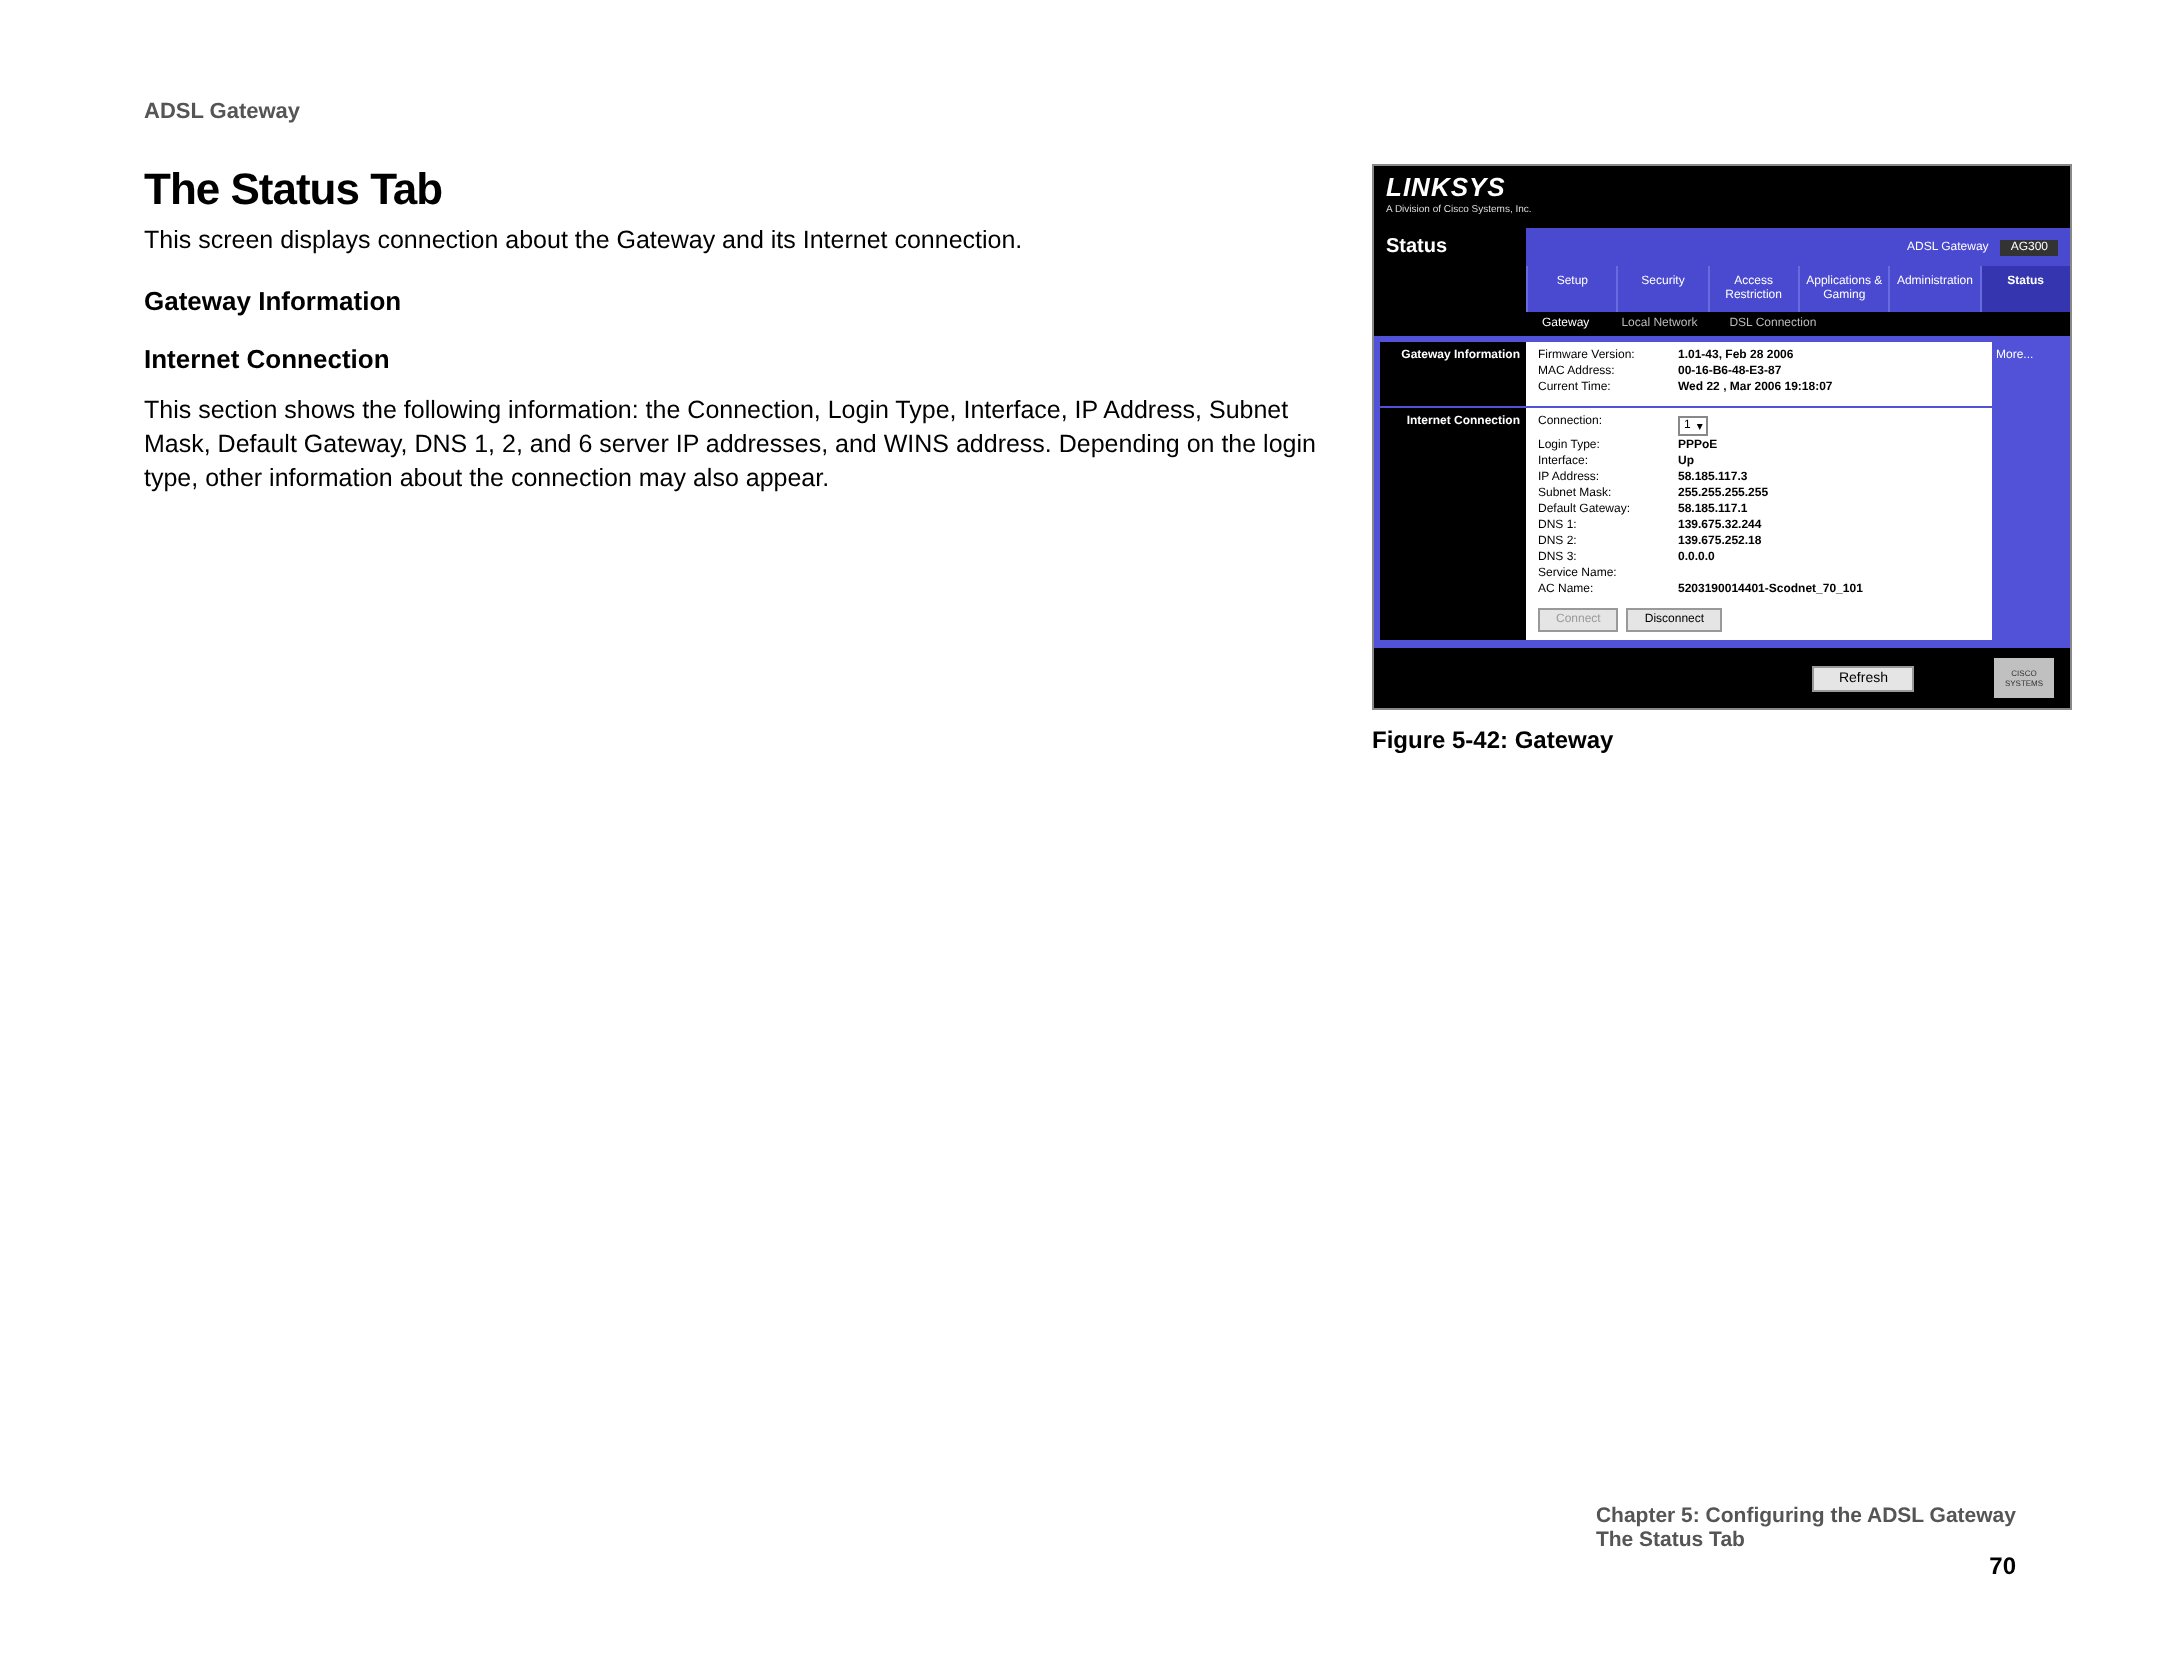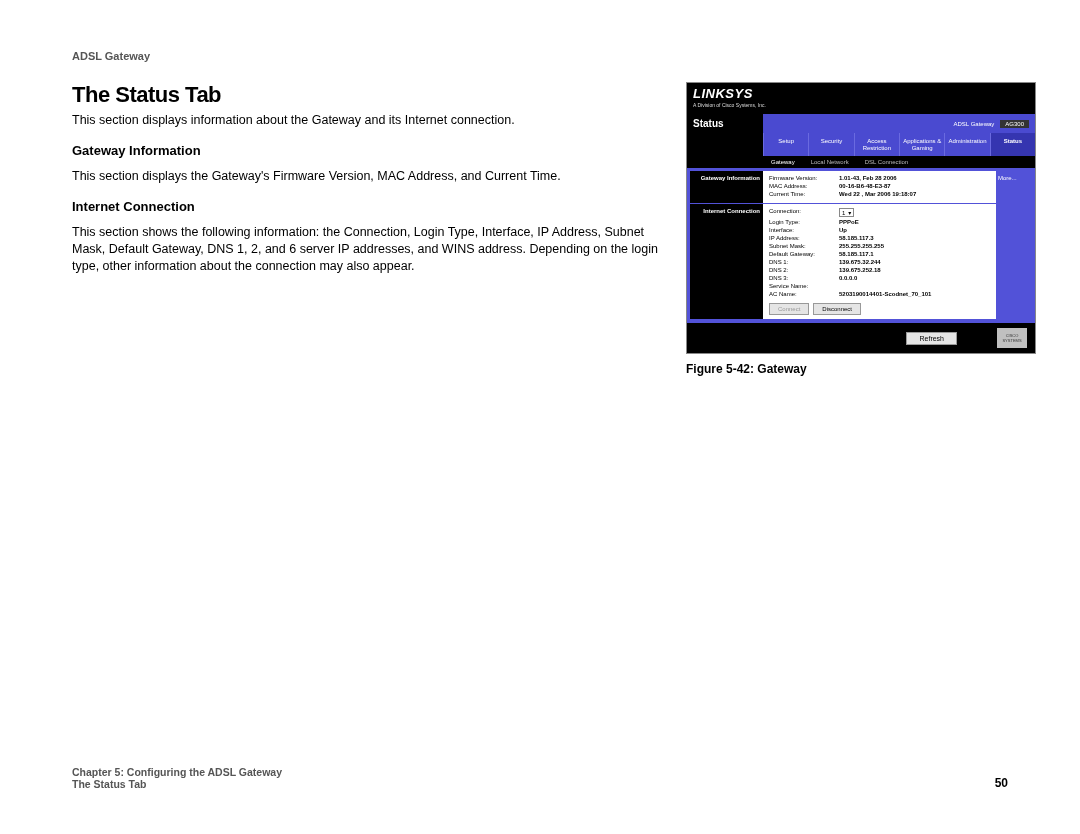--- a/index.html
+++ b/index.html
@@ -58,25 +58,26 @@
     font-weight: bold;
     text-align: left;
     margin-top: 8px;
   }
   .footer {
     position: absolute;
     bottom: 44px;
     left: 72px;
     right: 72px;
     display: flex;
-    justify-content: space-between;
+    justify-content: flex-end;
     align-items: flex-end;
     font-size: 10.5px;
     font-weight: bold;
     color: #555;
+    flex-direction: column;
   }
   .footer .page-num {
     font-size: 12px;
     color: #000;
   }
 
   
   .shot {
     width: 350px;
     border: 1px solid #888;
@@ -247,24 +248,23 @@
   }
 </style>
 </head>
 <body>
 
 <div class="header-small">ADSL Gateway</div>
 
 <div class="main-row">
   <div class="left-col">
     <div class="h1">The Status Tab</div>
-    <p class="p">This section displays information about the Gateway and its Internet connection.</p>
+    <p class="p">This screen displays connection about the Gateway and its Internet connection.</p>
 
     <div class="h3">Gateway Information</div>
-    <p class="p">This section displays the Gateway's Firmware Version, MAC Address, and Current Time.</p>
 
     <div class="h3">Internet Connection</div>
     <p class="p">This section shows the following information: the Connection, Login Type, Interface, IP Address, Subnet Mask, Default Gateway, DNS 1, 2, and 6 server IP addresses, and WINS address. Depending on the login type, other information about the connection may also appear.</p>
   </div>
 
   <div class="right-col">
     <div class="shot">
       <div class="shot-top">
         <div class="logo">LINKSYS</div>
         <div class="logo-sub">A Division of Cisco Systems, Inc.</div>
@@ -384,14 +384,14 @@
     </div>
     <div class="figure-caption">Figure 5-42: Gateway</div>
   </div>
 </div>
 
 <div class="footer">
   <div>
     <div>Chapter 5: Configuring the ADSL Gateway</div>
     <div>The Status Tab</div>
   </div>
-  <div class="page-num">50</div>
+  <div class="page-num">70</div>
 </div>
 
 </body></html>

